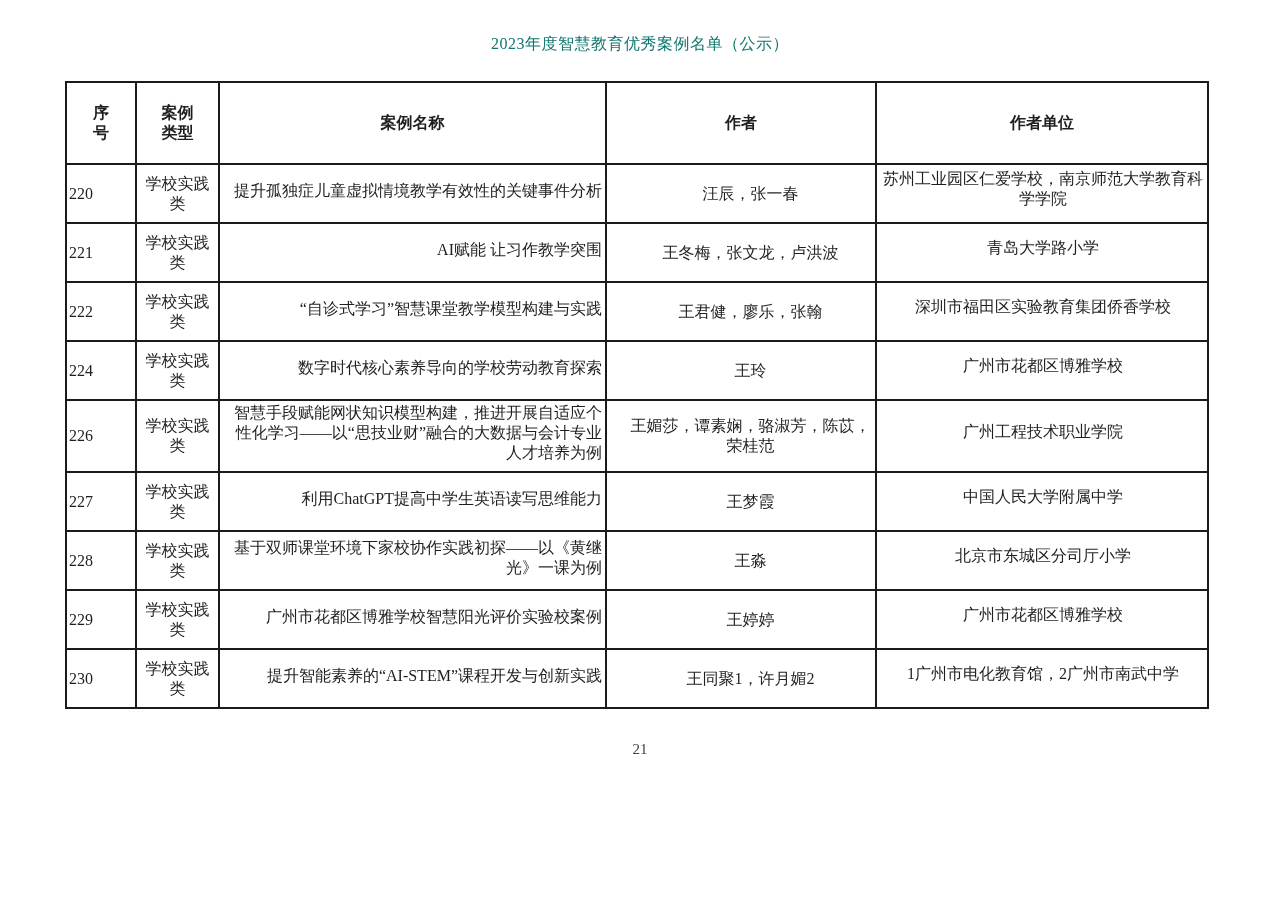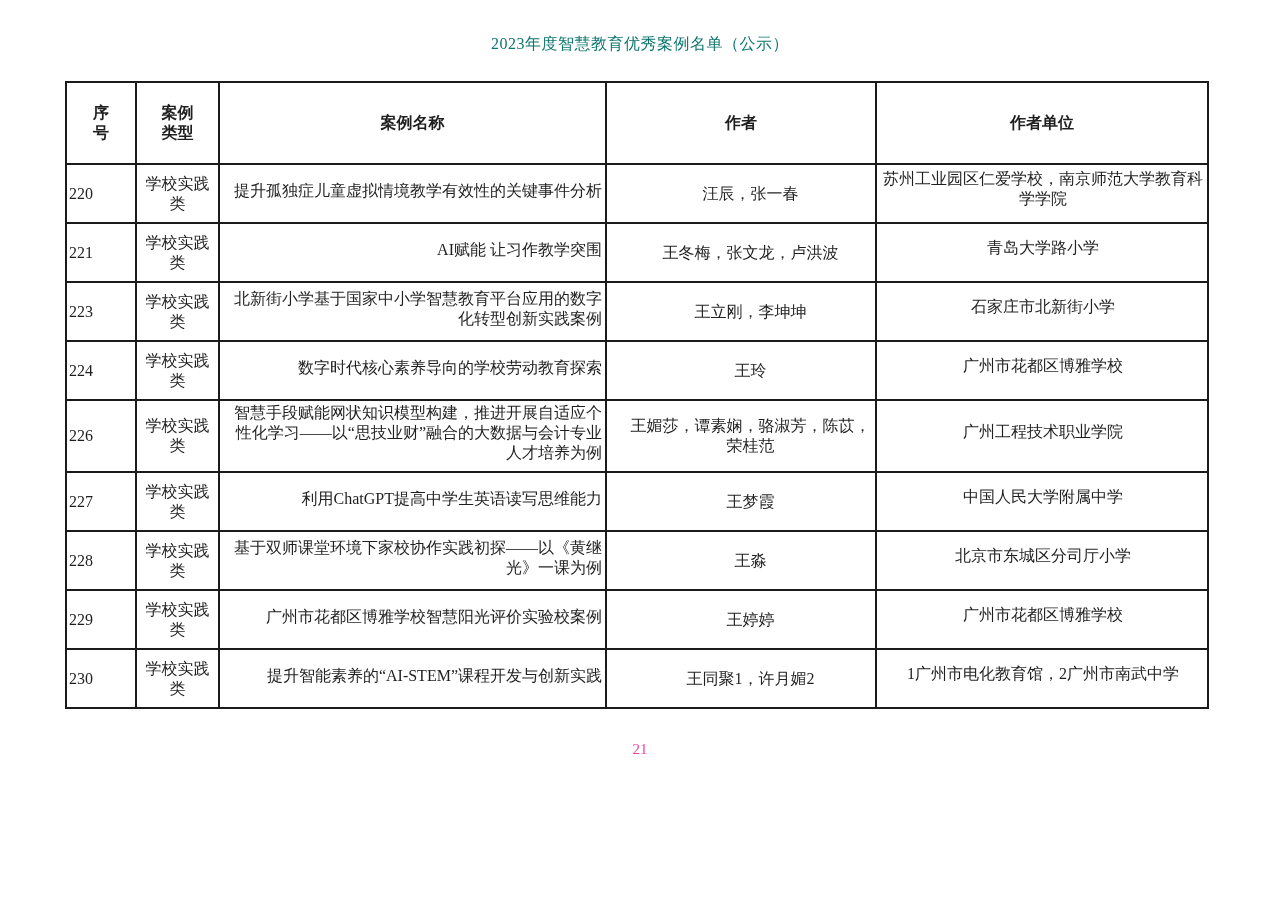--- a/index.html
+++ b/index.html
@@ -48,21 +48,21 @@
   col.c5 { width: 332px; }
   td.col1 { padding: 2px; font-size: 15px; }
   td.col2 { text-align: center; padding: 1px; }
   td.col3 { text-align: right; padding: 2px 3px 8px 4px; font-family: Liberation Serif, serif; }
   td.col4 { text-align: center; padding: 2px 4px 2px 23px; border-radius: 18px; }
   td.col5 { text-align: center; padding: 2px 3px 11px 5px; }
   .page-number {
     margin-top: 32px;
     text-align: center;
     font-size: 15px;
-    color: #ec4899;
+    color: #404040;
   }
 </style>
 </head>
 <body>
 
 <div class="page">
   <div class="doc-title">2023年度智慧教育优秀案例名单（公示）</div>
 
   <table class="cases">
     <colgroup>
@@ -90,25 +90,25 @@
           <td class="col5">苏州工业园区仁爱学校，南京师范大学教育科学学院</td>
         </tr>
         <tr>
           <td class="col1">221</td>
           <td class="col2">学校实践类</td>
           <td class="col3">AI赋能 让习作教学突围</td>
           <td class="col4">王冬梅，张文龙，卢洪波</td>
           <td class="col5">青岛大学路小学</td>
         </tr>
         <tr>
-          <td class="col1">223</td>
+          <td class="col1">222</td>
           <td class="col2">学校实践类</td>
-          <td class="col3">北新街小学基于国家中小学智慧教育平台应用的数字化转型创新实践案例</td>
-          <td class="col4">王立刚，李坤坤</td>
-          <td class="col5">石家庄市北新街小学</td>
+          <td class="col3">“自诊式学习”智慧课堂教学模型构建与实践</td>
+          <td class="col4">王君健，廖乐，张翰</td>
+          <td class="col5">深圳市福田区实验教育集团侨香学校</td>
         </tr>
         <tr>
           <td class="col1">224</td>
           <td class="col2">学校实践类</td>
           <td class="col3">数字时代核心素养导向的学校劳动教育探索</td>
           <td class="col4">王玲</td>
           <td class="col5">广州市花都区博雅学校</td>
         </tr>
         <tr>
           <td class="col1">226</td>

